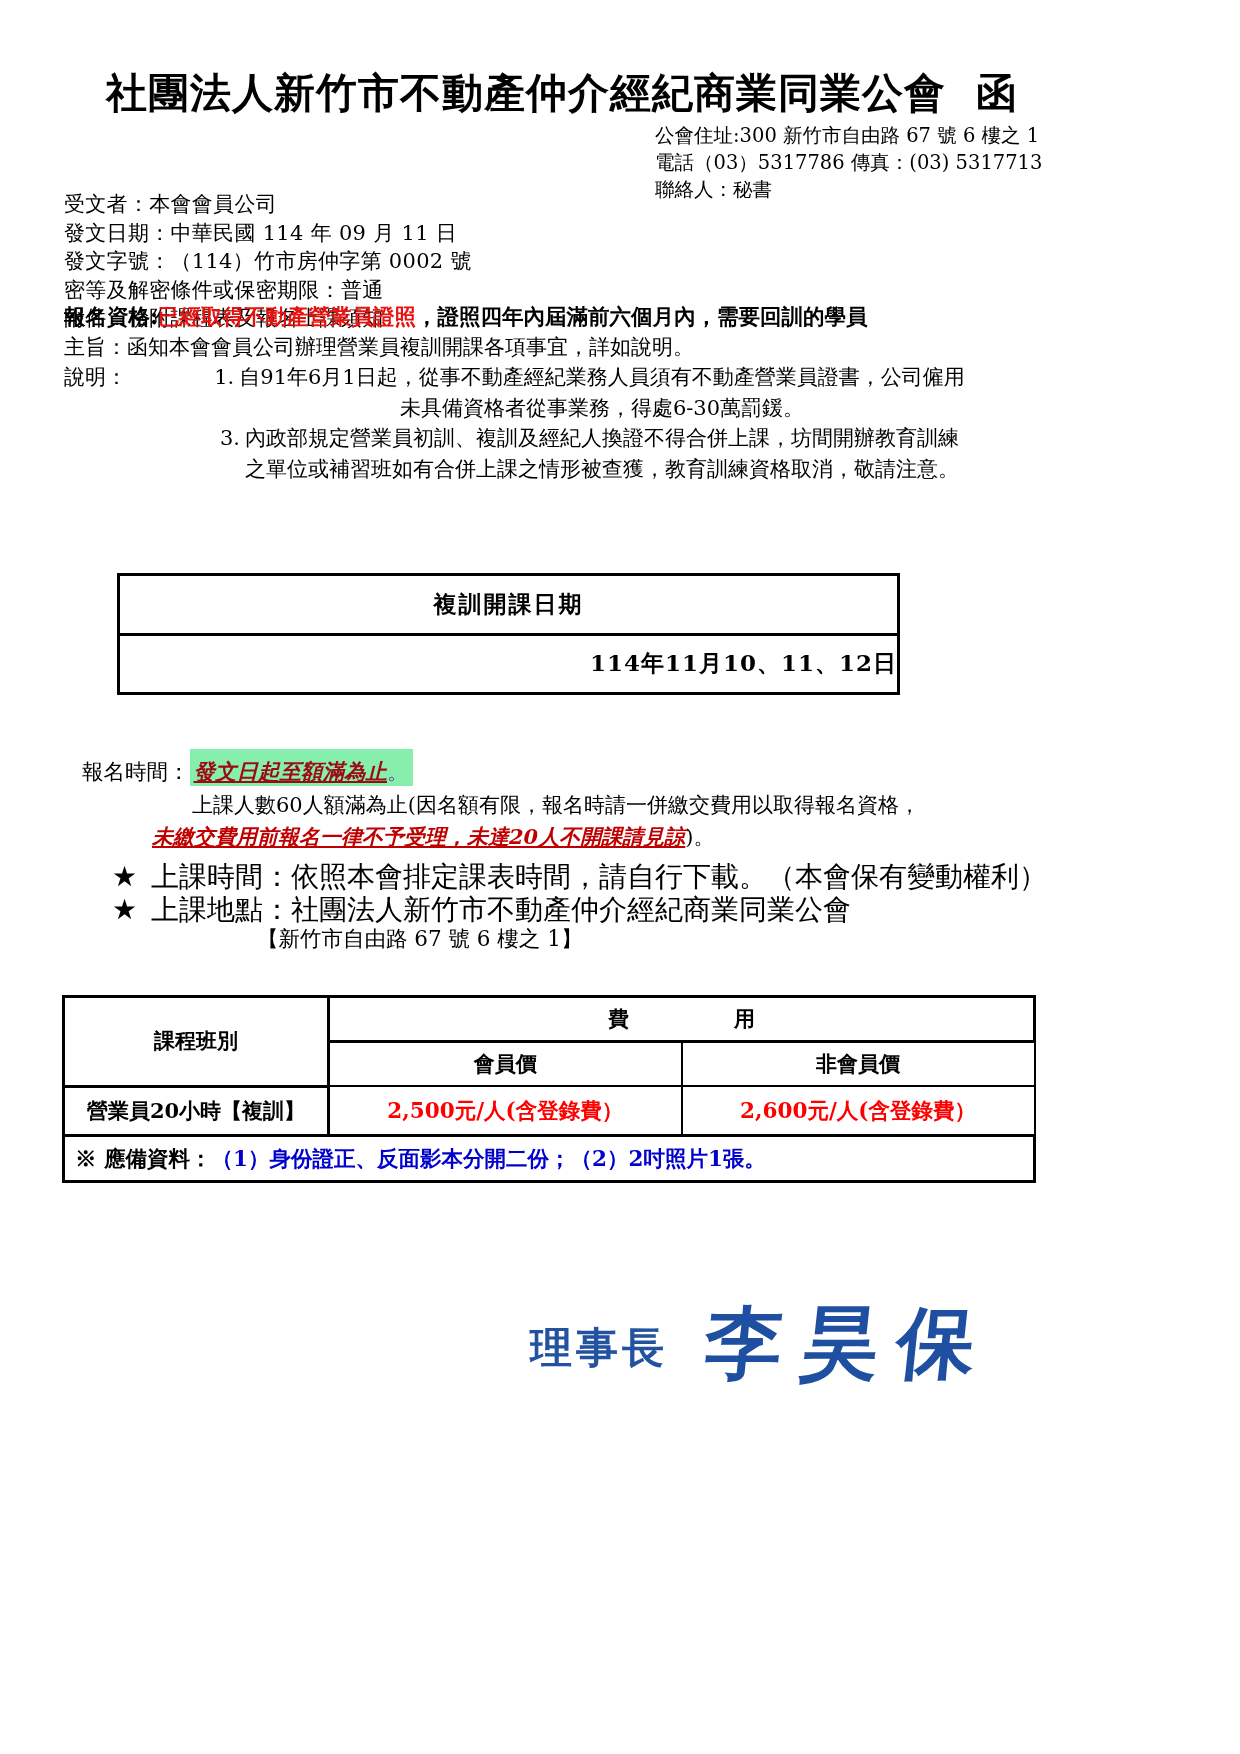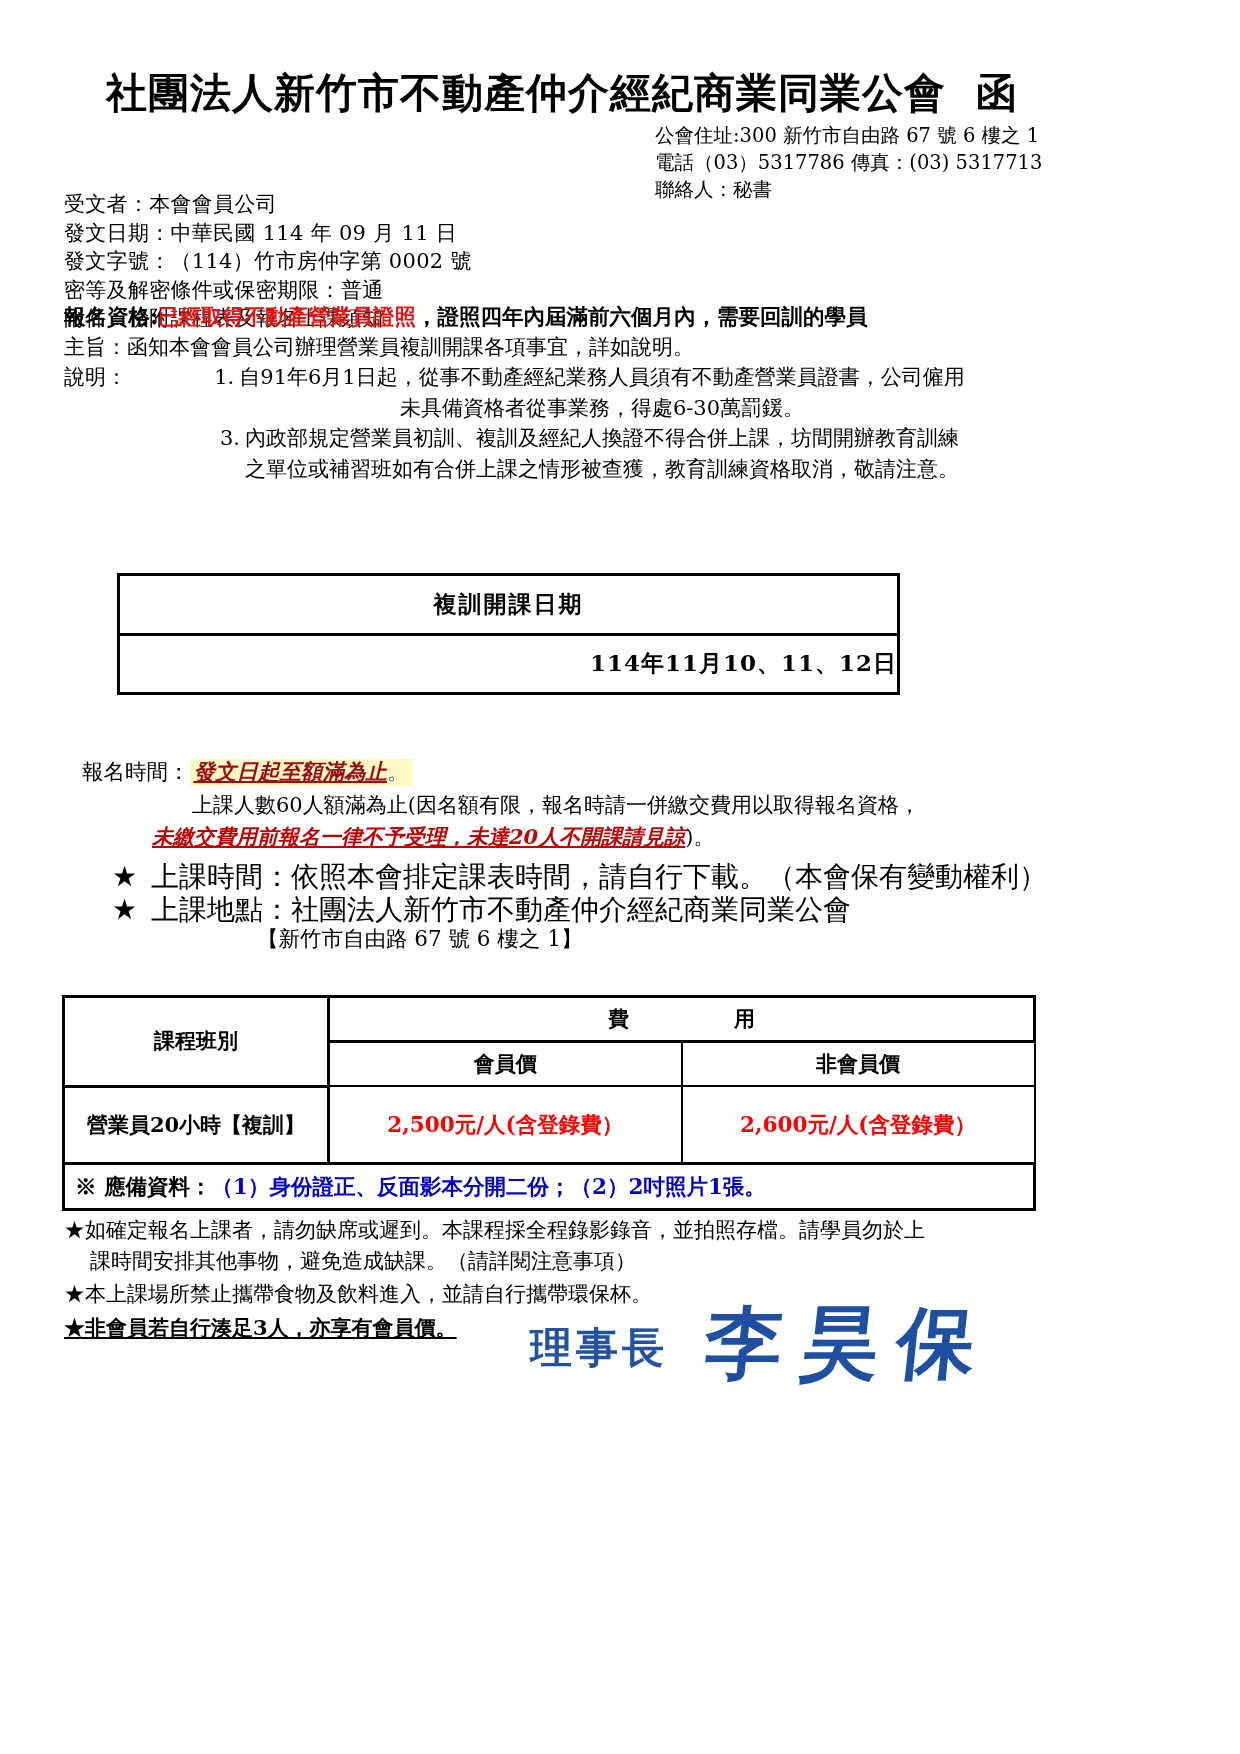--- a/index.html
+++ b/index.html
@@ -136,22 +136,22 @@
 
   
   .reg-time {
     position: absolute;
     left: 82px;
     top: 757px;
     font-size: 21.5px;
     white-space: nowrap;
   }
   .hl {
-    background: #fef9c3;
-    padding: 0 4px 2px 4px;
+    background: #86efac;
+    padding: 10px 4px 2px 4px;
   }
   .darkred-u {
     color: #9c0b14;
     font-weight: bold;
     text-decoration: underline;
     font-style: italic;
   }
   .tiny-dot { color: #7030a0; }
 
   .reg-note {
@@ -192,21 +192,21 @@
   .fee-table td {
     border: 2px solid #000;
     text-align: center;
     font-size: 21px;
     font-weight: bold;
     padding: 7px 2px;
     font-family: "DejaVu Serif", "Liberation Serif", serif;
   }
   .fee-table .outer { border-width: 3px; }
   .fee-table td.classcol { width: 258px; }
-  .fee-table td.price { color: #ff0000; font-size: 21.5px; padding: 23px 2px; }
+  .fee-table td.price { color: #ff0000; font-size: 21.5px; padding: 9px 2px; }
   .fee-table td.notes {
     text-align: left;
     padding-left: 10px;
     font-size: 21.5px;
     font-weight: bold;
   }
   .blue { color: #0000cd; }
 
   
   .bottom-notes {
@@ -334,31 +334,19 @@
       <td class="price">2,600元/人(含登錄費）</td>
     </tr>
     <tr>
       <td class="notes outer" colspan="3">
         <span>※ 應備資料：</span><span class="blue">（1）身份證正、反面影本分開二份；（2）2吋照片1張。</span>
       </td>
     </tr>
   </tbody>
     </table>
 
-  <div class="bottom-notes">
-    <span class="bn">
-      <span>★如確定報名上課者，請勿缺席或遲到。本課程採全程錄影錄音，並拍照存檔。請學員勿於上</span>
-      <span class="cont">課時間安排其他事物，避免造成缺課。（請詳閱注意事項）</span>
-    </span>
-    <span class="bn">
-      <span>★本上課場所禁止攜帶食物及飲料進入，並請自行攜帶環保杯。</span>
-    </span>
-    <span class="bn">
-      <span class="bold-u">★非會員若自行湊足3人，亦享有會員價。</span>
-    </span>
-  </div>
 
   <div class="signature">
     <span class="sig-label">理事長</span>
     <span class="sig-name">李昊保</span>
   </div>
 
 </div>
 
 </body></html>

